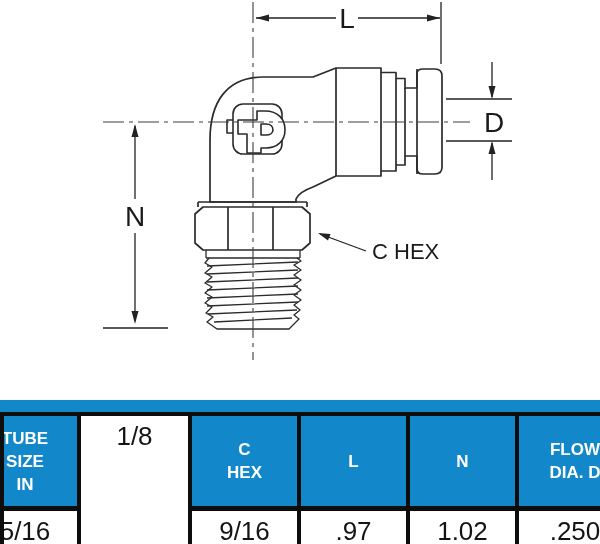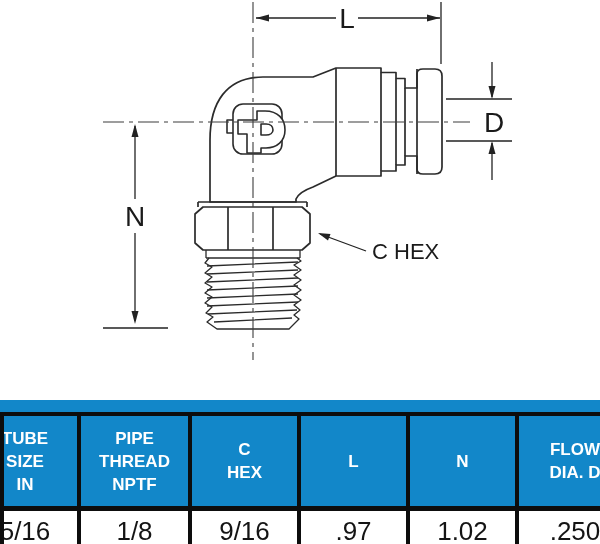--- a/index.html
+++ b/index.html
@@ -105,23 +105,20 @@
   <div class="band"></div>
 
   <div class="spec-table">
     <div class="col">
       <div class="th">TUBE
 SIZE
 IN</div>
       <div class="td">5/16</div>
     </div>
     <div class="col">
-      <div class="th">PIPE
-THREAD
-NPTF</div>
       <div class="td">1/8</div>
     </div>
     <div class="col">
       <div class="th">C
 HEX</div>
       <div class="td">9/16</div>
     </div>
     <div class="col">
       <div class="th">L</div>
       <div class="td">.97</div>

